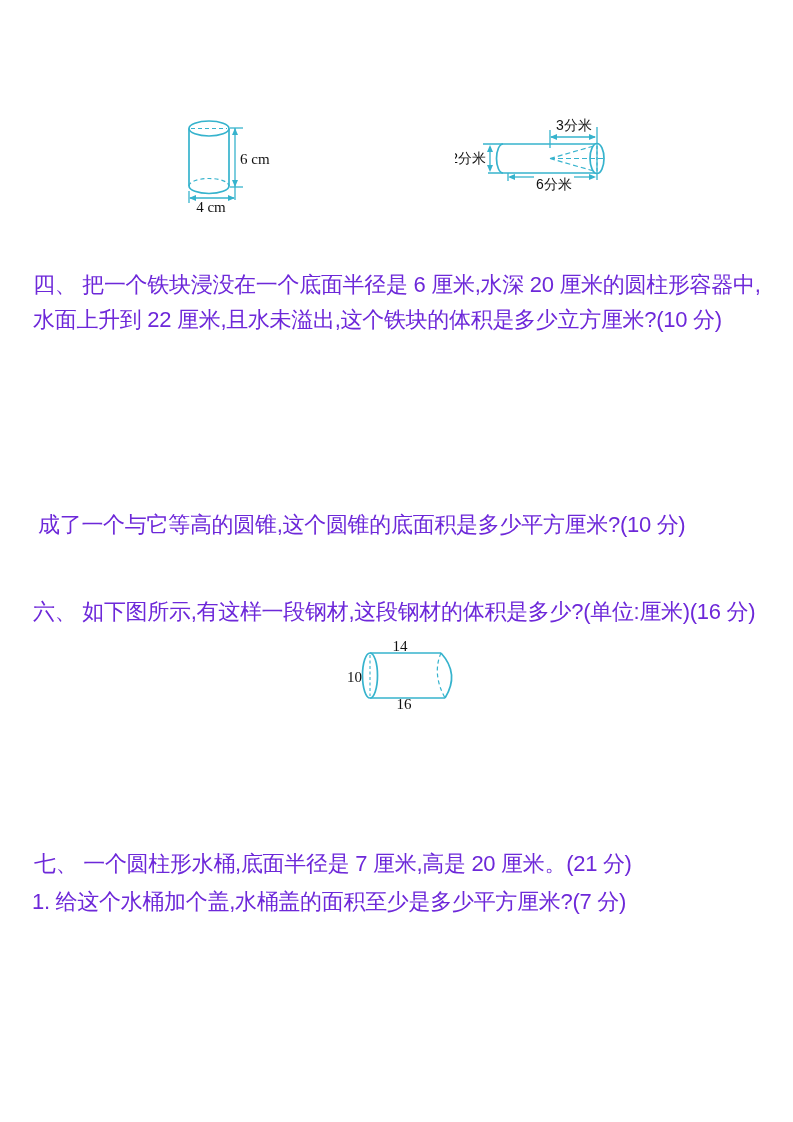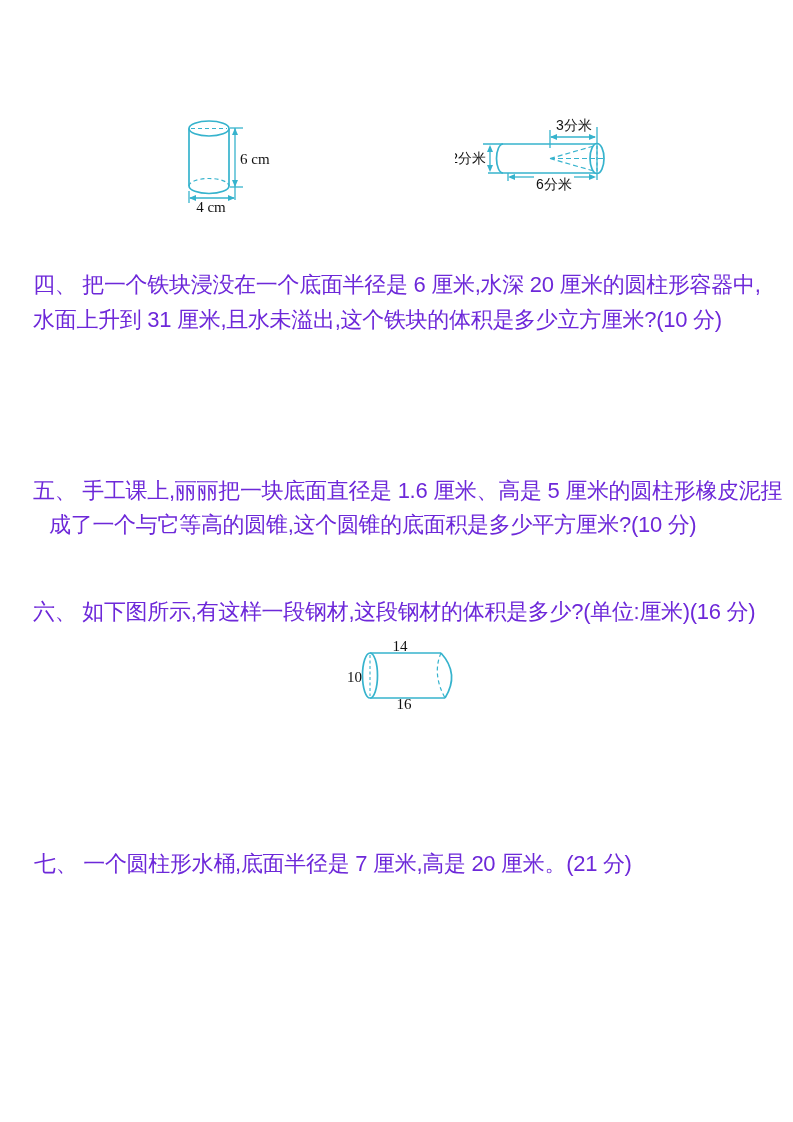--- a/index.html
+++ b/index.html
@@ -85,36 +85,36 @@
       <line x1="119" y1="77" x2="139" y2="77"></line>
       <path d="M53,77 l7,-3 l0,6 z" stroke="none"></path>
       <path d="M141,77 l-7,-3 l0,6 z" stroke="none"></path>
     </g>
     <text class="dimlabel" x="119" y="30" text-anchor="middle">3分米</text>
     <text class="dimlabel" x="31" y="63" text-anchor="end">2分米</text>
     <text class="dimlabel" x="99" y="89" text-anchor="middle">6分米</text>
   </svg>
 
   <div class="qline" style="left:33px;top:272px">四、 把一个铁块浸没在一个底面半径是 6 厘米,水深 20 厘米的圆柱形容器中,</div>
-  <div class="qline" style="left:33px;top:307px">水面上升到 31 厘米,且水未溢出,这个铁块的体积是多少立方厘米?(10 分)</div>
+  <div class="qline" style="left:33px;top:307px">水面上升到 22 厘米,且水未溢出,这个铁块的体积是多少立方厘米?(10 分)</div>
 
-  <div class="qline" style="left:33px;top:478px">五、 手工课上,丽丽把一块底面直径是 1.6 厘米、高是 5 厘米的圆柱形橡皮泥捏</div>
-  <div class="qline" style="left:49px;top:512px">成了一个与它等高的圆锥,这个圆锥的底面积是多少平方厘米?(10 分)</div>
+  <div class="qline" style="left:38px;top:512px">成了一个与它等高的圆锥,这个圆锥的底面积是多少平方厘米?(10 分)</div>
 
   <div class="qline" style="left:33px;top:599px">六、 如下图所示,有这样一段钢材,这段钢材的体积是多少?(单位:厘米)(16 分)</div>
 
   <svg class="fig" style="left:340px;top:628px" width="190" height="115" viewBox="0 0 190 115">
     <g stroke="#36b3cd" stroke-width="1.7" fill="none">
       <line x1="30" y1="25" x2="101" y2="25"></line>
       <line x1="30" y1="70" x2="105" y2="70"></line>
       <path d="M101,25 Q120,46 105,70"></path>
       <path d="M101,25 Q92,46 105,70" stroke-dasharray="4 3" stroke-width="1.2"></path>
       <ellipse cx="30" cy="47.5" rx="7.5" ry="22.5" fill="#ffffff"></ellipse>
       <line x1="30" y1="27" x2="30" y2="68" stroke-dasharray="3 2.5" stroke-width="1.1"></line>
     </g>
     <text class="num" x="60" y="23" text-anchor="middle">14</text>
     <text class="num" x="22" y="54" text-anchor="end">10</text>
     <text class="num" x="64" y="81" text-anchor="middle">16</text>
   </svg>
 
   <div class="qline" style="left:34px;top:851px">七、 一个圆柱形水桶,底面半径是 7 厘米,高是 20 厘米。(21 分)</div>
+  <div class="qline" style="left:32px;top:889px">1.  给这个水桶加个盖,水桶盖的面积至少是多少平方厘米?(7 分)</div>
 
 </div>
 
 </body></html>

